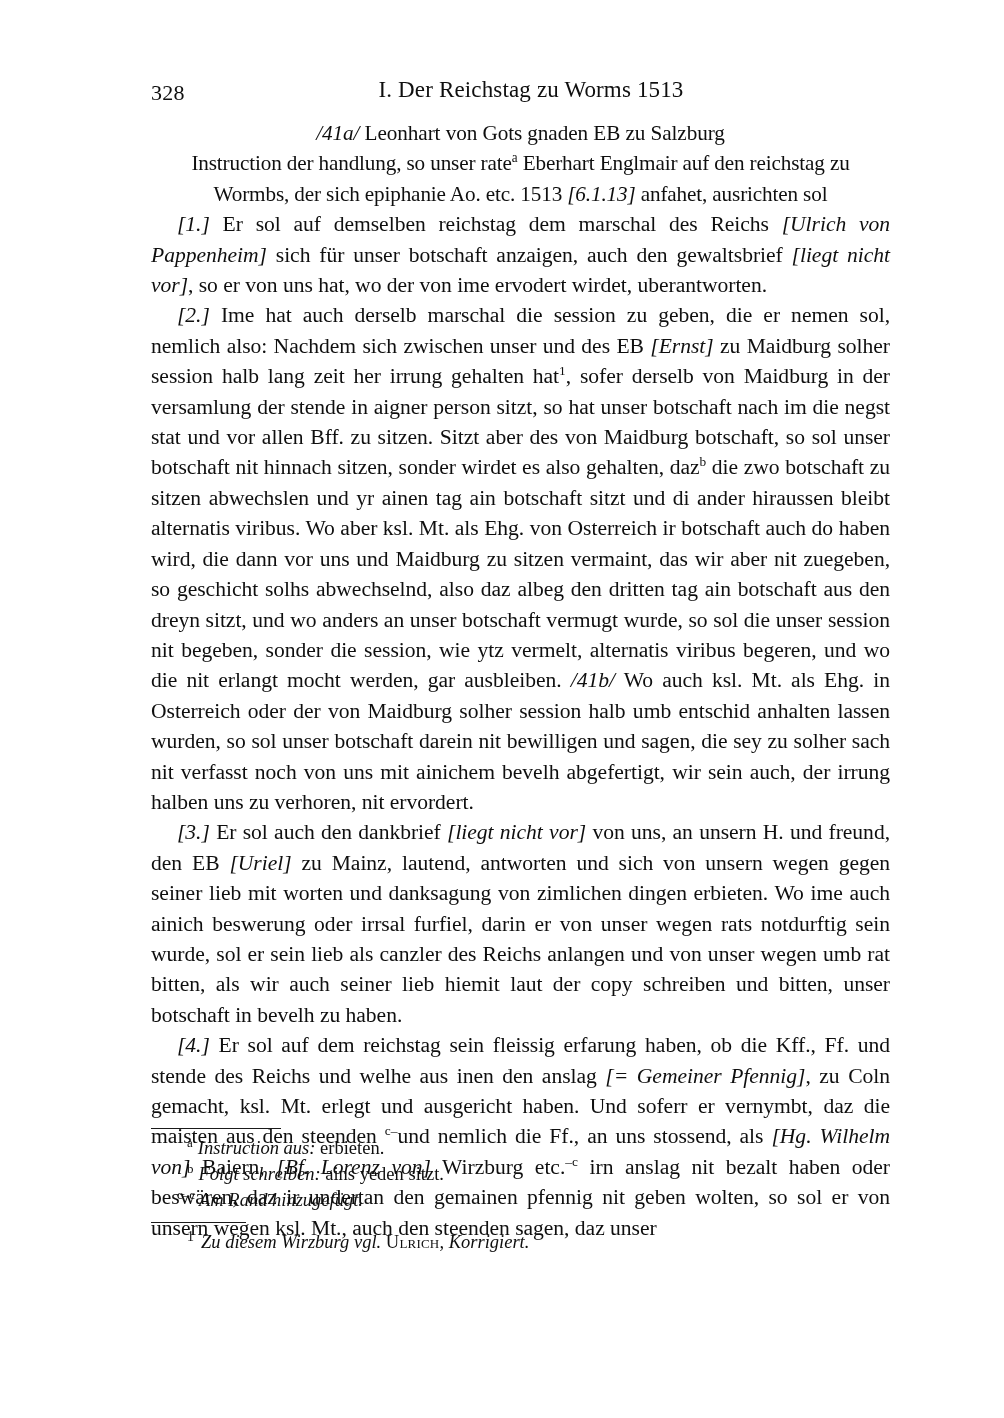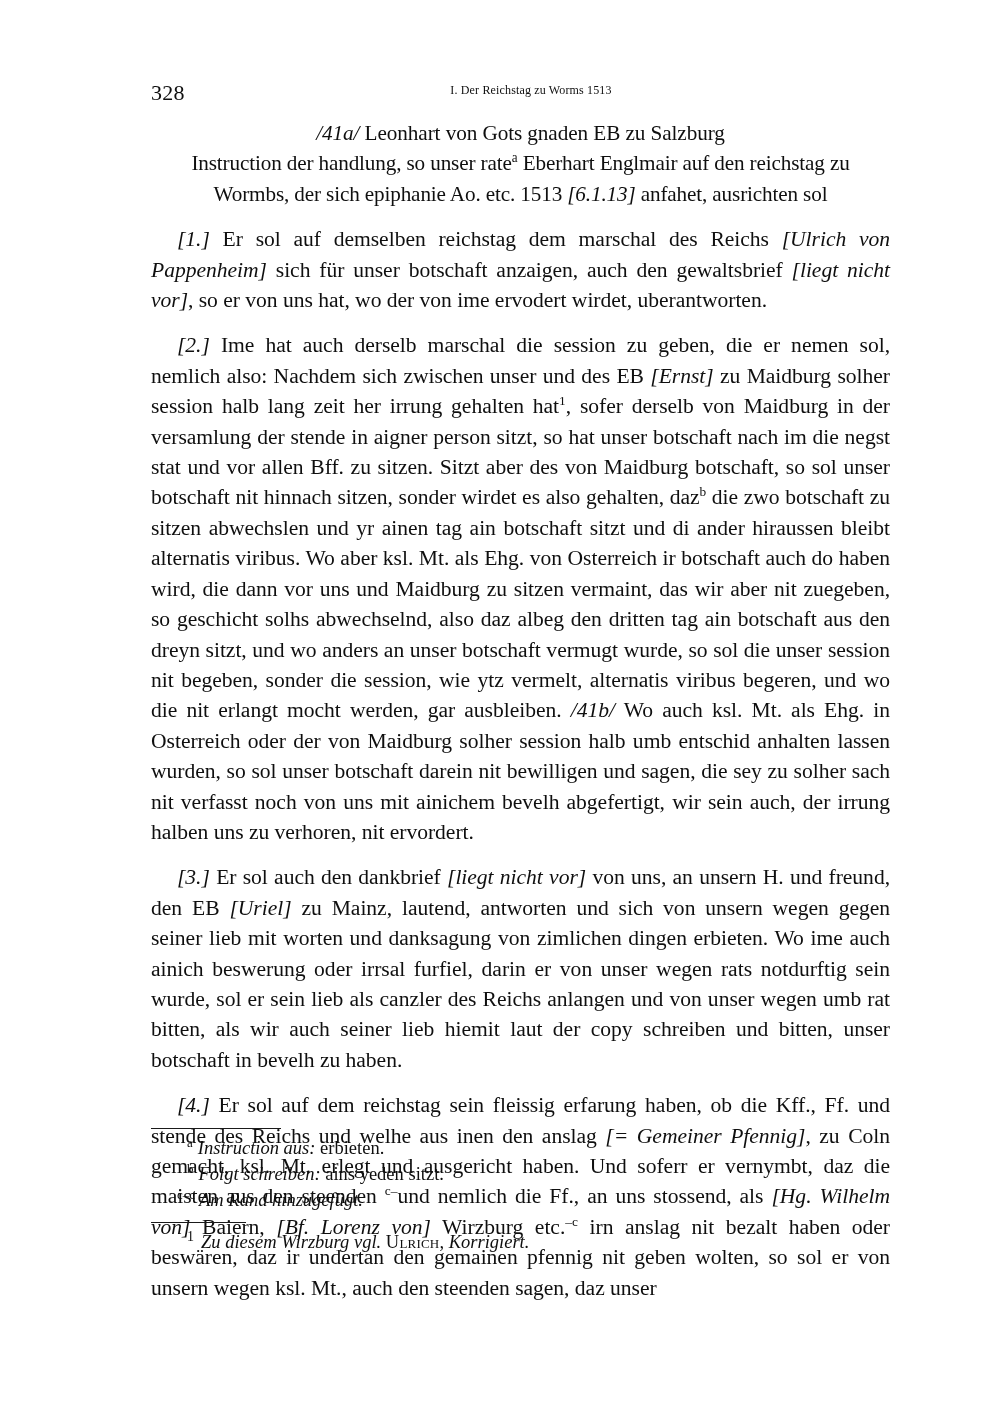--- a/index.html
+++ b/index.html
@@ -36,21 +36,21 @@
     font-size: 22px;
     letter-spacing: 0.3px;
     text-align: center;
   }
   .runhead .title {
     position: absolute;
     left: 0;
     right: 0;
     top: 1px;
     text-align: center;
-    font-size: 12px;
+    font-size: 23px;
     letter-spacing: 0.15px;
     padding-left: 22px;
   }
 
   
   .body-block {
     position: absolute;
     top: 118px;
     left: 151px;
     width: 739px;
@@ -80,21 +80,20 @@
     margin: 0;
     font-size: 21.6px;
     line-height: 30.4px;
     text-align: justify;
     text-justify: inter-word;
     letter-spacing: -0.04px;
     hyphens: none;
   }
   p.para.indent {
     text-indent: 26px;
-    margin-top: 15px;
   }
   
 
   .it { font-style: italic; }
 
   sup.note {
     font-size: 0.62em;
     vertical-align: super;
     line-height: 0;
     font-style: normal;

